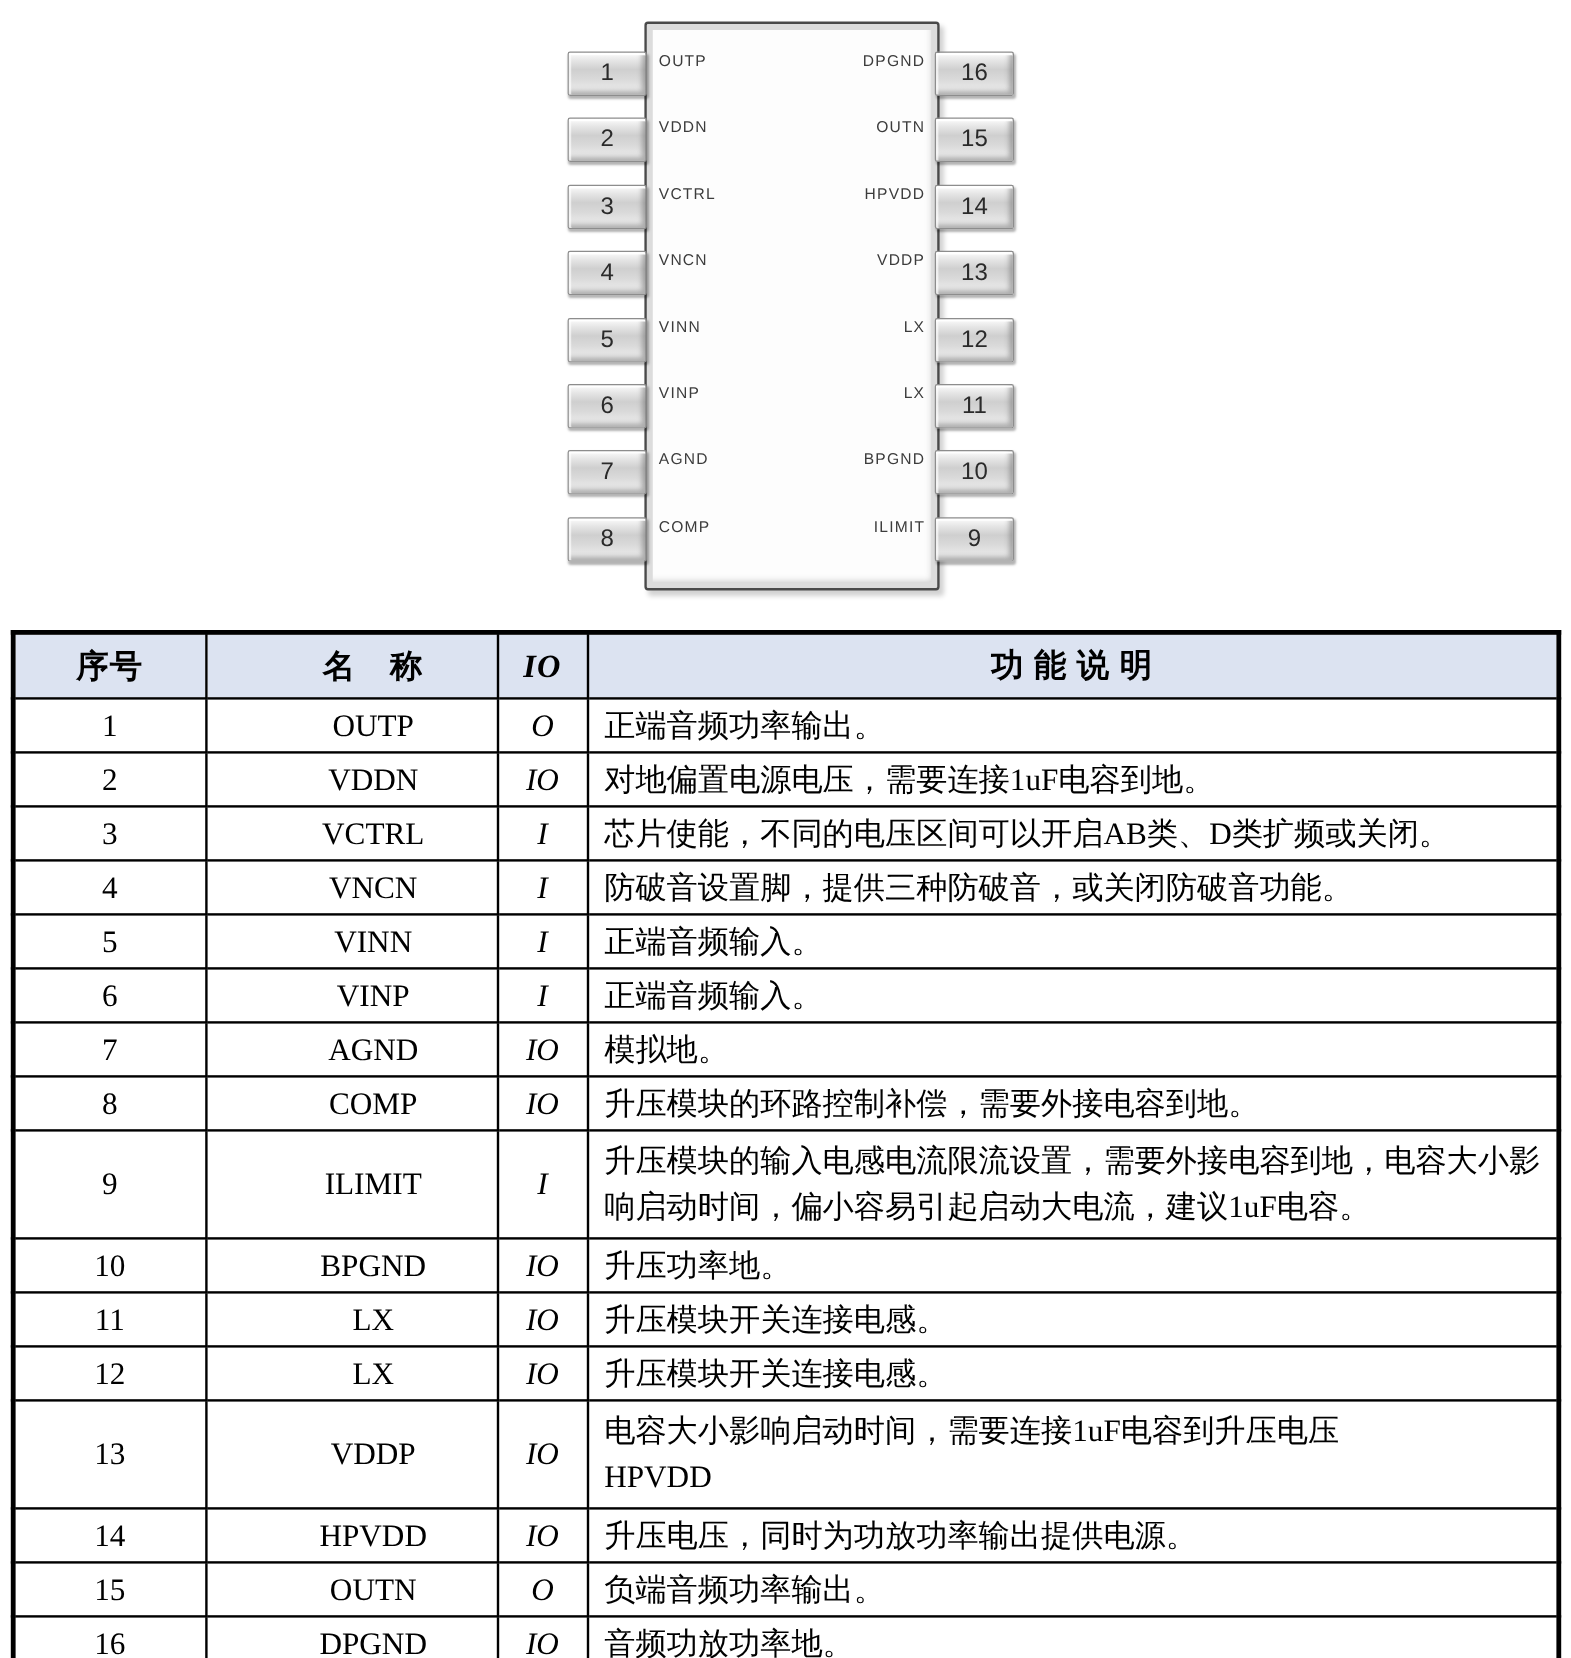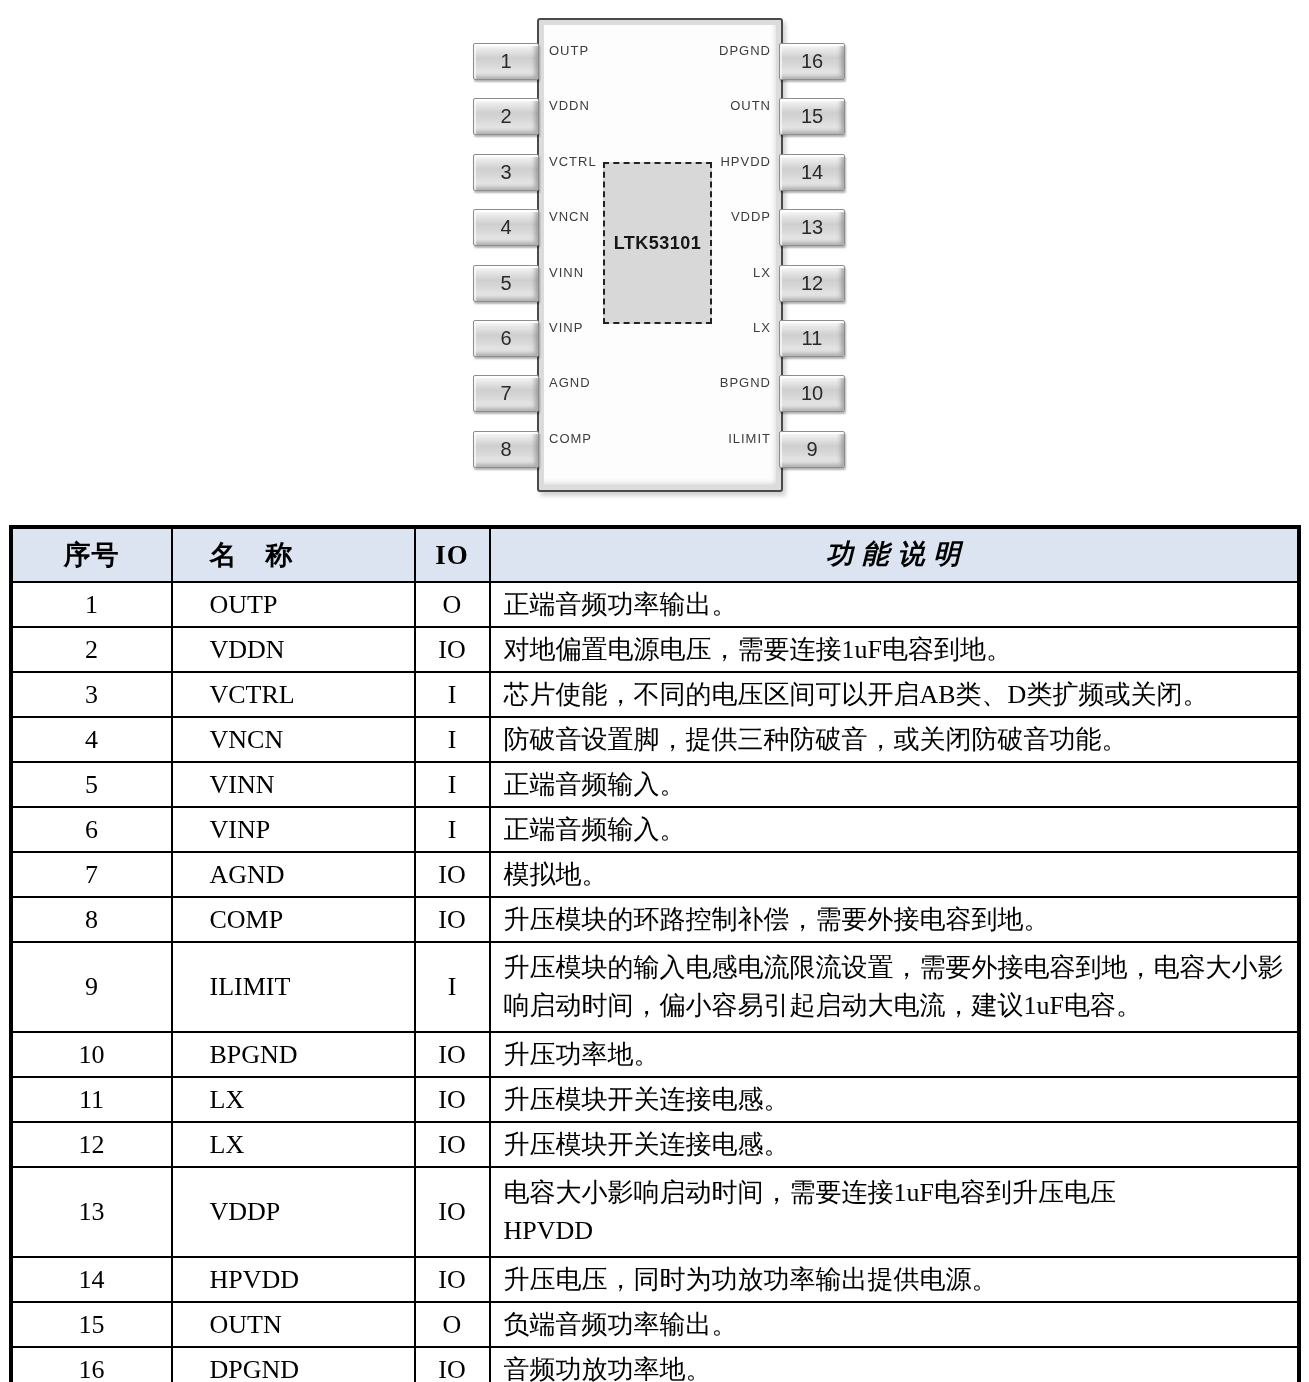--- a/index.html
+++ b/index.html
@@ -37,34 +37,31 @@
 
   
   table.pin-table{border-collapse:collapse;table-layout:fixed;
     width:1256px;margin:10px auto 0;border:4px solid #000;}
   .pin-table th,.pin-table td{border:2px solid #000;vertical-align:middle;
     overflow:hidden;}
   .pin-table th{height:50px;font-size:27px;font-weight:bold;letter-spacing:1px;}
   .pin-table td{height:39px;font-size:26px;}
   .pin-table tr.tall td{height:84px;}
   .col-num{width:156px;text-align:center;}
-  .col-name{width:203px;text-align:left;padding-left:37px;}
-  .col-io{width:71px;text-align:center;}
+  .col-name{width:203px;text-align:center;padding-left:37px;}
+  .col-io{width:71px;text-align:center;font-style:italic;}
   .col-desc{width:806px;text-align:left;padding:2px 10px 2px 13px;
     font-size:25px;line-height:1.45;white-space:pre-line;}
   th.col-desc{text-align:center;padding:0;}
 </style>
 </head>
 <body>
 
 <div class="diagram">
   <div class="chip-body"></div>
-  <div class="thermal-pad">
-    <span class="part-number">LTK53101</span>
-  </div>
 <div class="pin left" style="top: 43px;">1</div>
     <div class="pin-label left" style="top: 43px;">OUTP</div>
     <div class="pin left" style="top: 98.4px;">2</div>
     <div class="pin-label left" style="top: 98.4px;">VDDN</div>
     <div class="pin left" style="top: 153.8px;">3</div>
     <div class="pin-label left" style="top: 153.8px;">VCTRL</div>
     <div class="pin left" style="top: 209.2px;">4</div>
     <div class="pin-label left" style="top: 209.2px;">VNCN</div>
     <div class="pin left" style="top: 264.6px;">5</div>
     <div class="pin-label left" style="top: 264.6px;">VINN</div>
@@ -91,21 +88,21 @@
     <div class="pin right" style="top: 430.8px;">9</div>
     <div class="pin-label right" style="top: 430.8px;">ILIMIT</div>
   </div>
 
 <table class="pin-table">
   <thead>
     <tr>
       <th class="col-num" style="background: rgb(220, 227, 241);">序号</th>
       <th class="col-name" style="background: rgb(220, 227, 241);">名　称</th>
       <th class="col-io" style="background: rgb(220, 227, 241);">IO</th>
-      <th class="col-desc" style="background: rgb(220, 227, 241); font-style: italic;">功 能 说 明</th>
+      <th class="col-desc" style="background: rgb(220, 227, 241);">功 能 说 明</th>
     </tr>
   </thead>
   <tbody>
       <tr>
         <td class="col-num">1</td>
         <td class="col-name">OUTP</td>
         <td class="col-io">O</td>
         <td class="col-desc">正端音频功率输出。</td>
       </tr>
       <tr>

